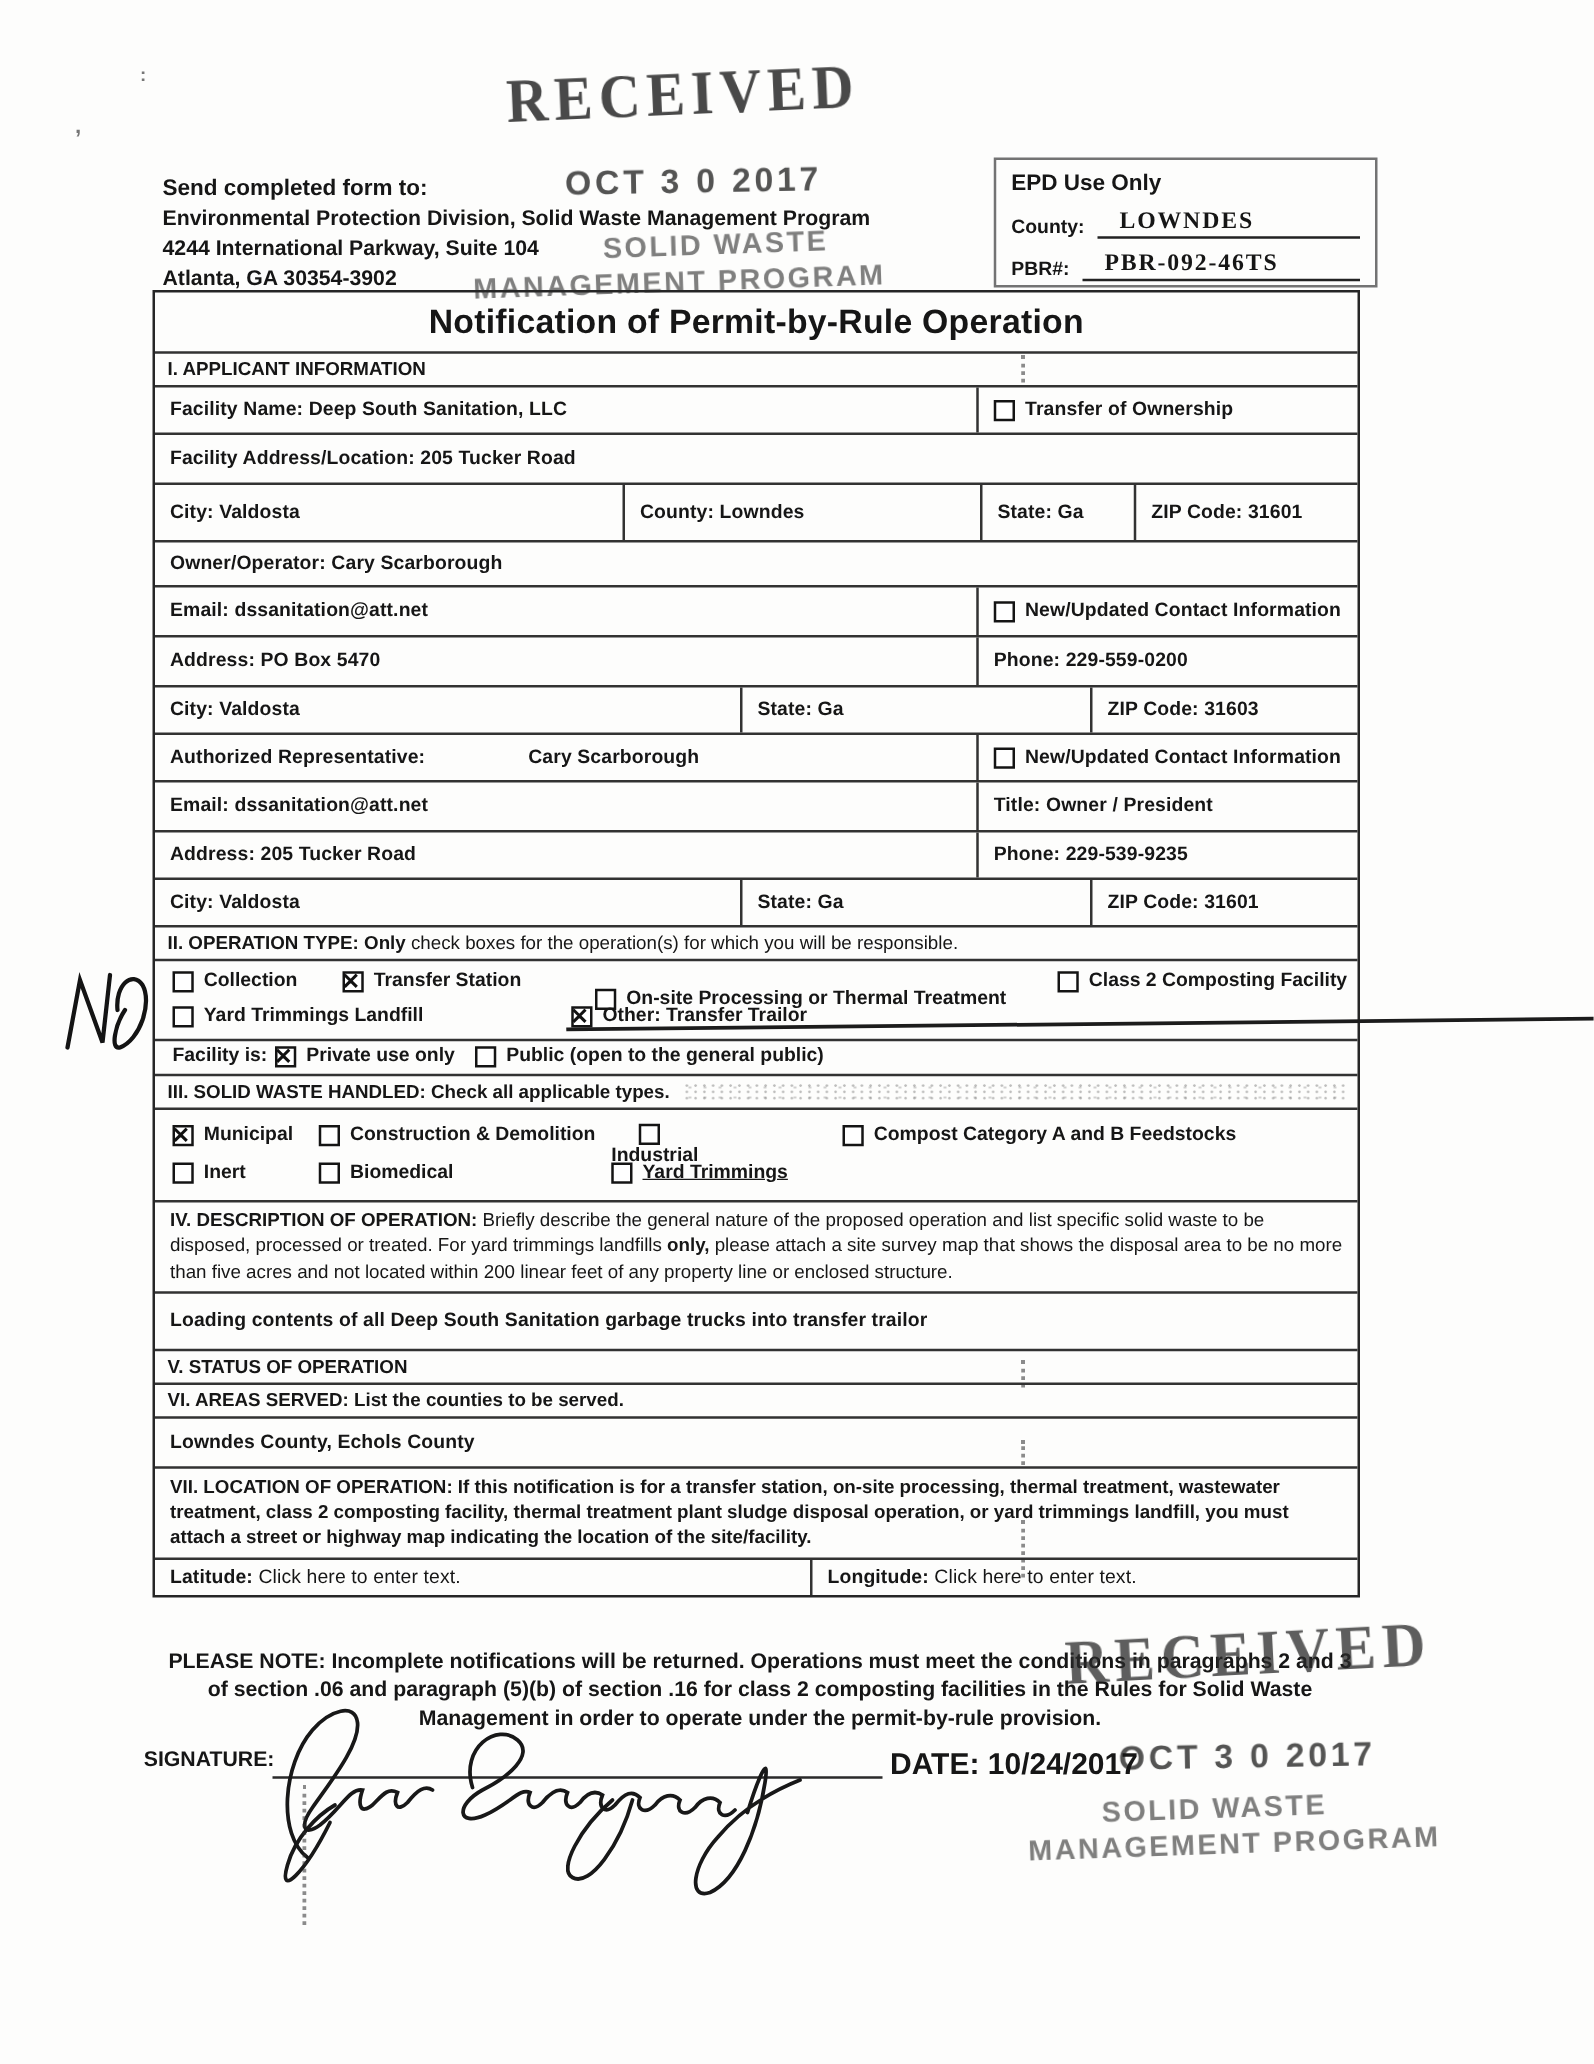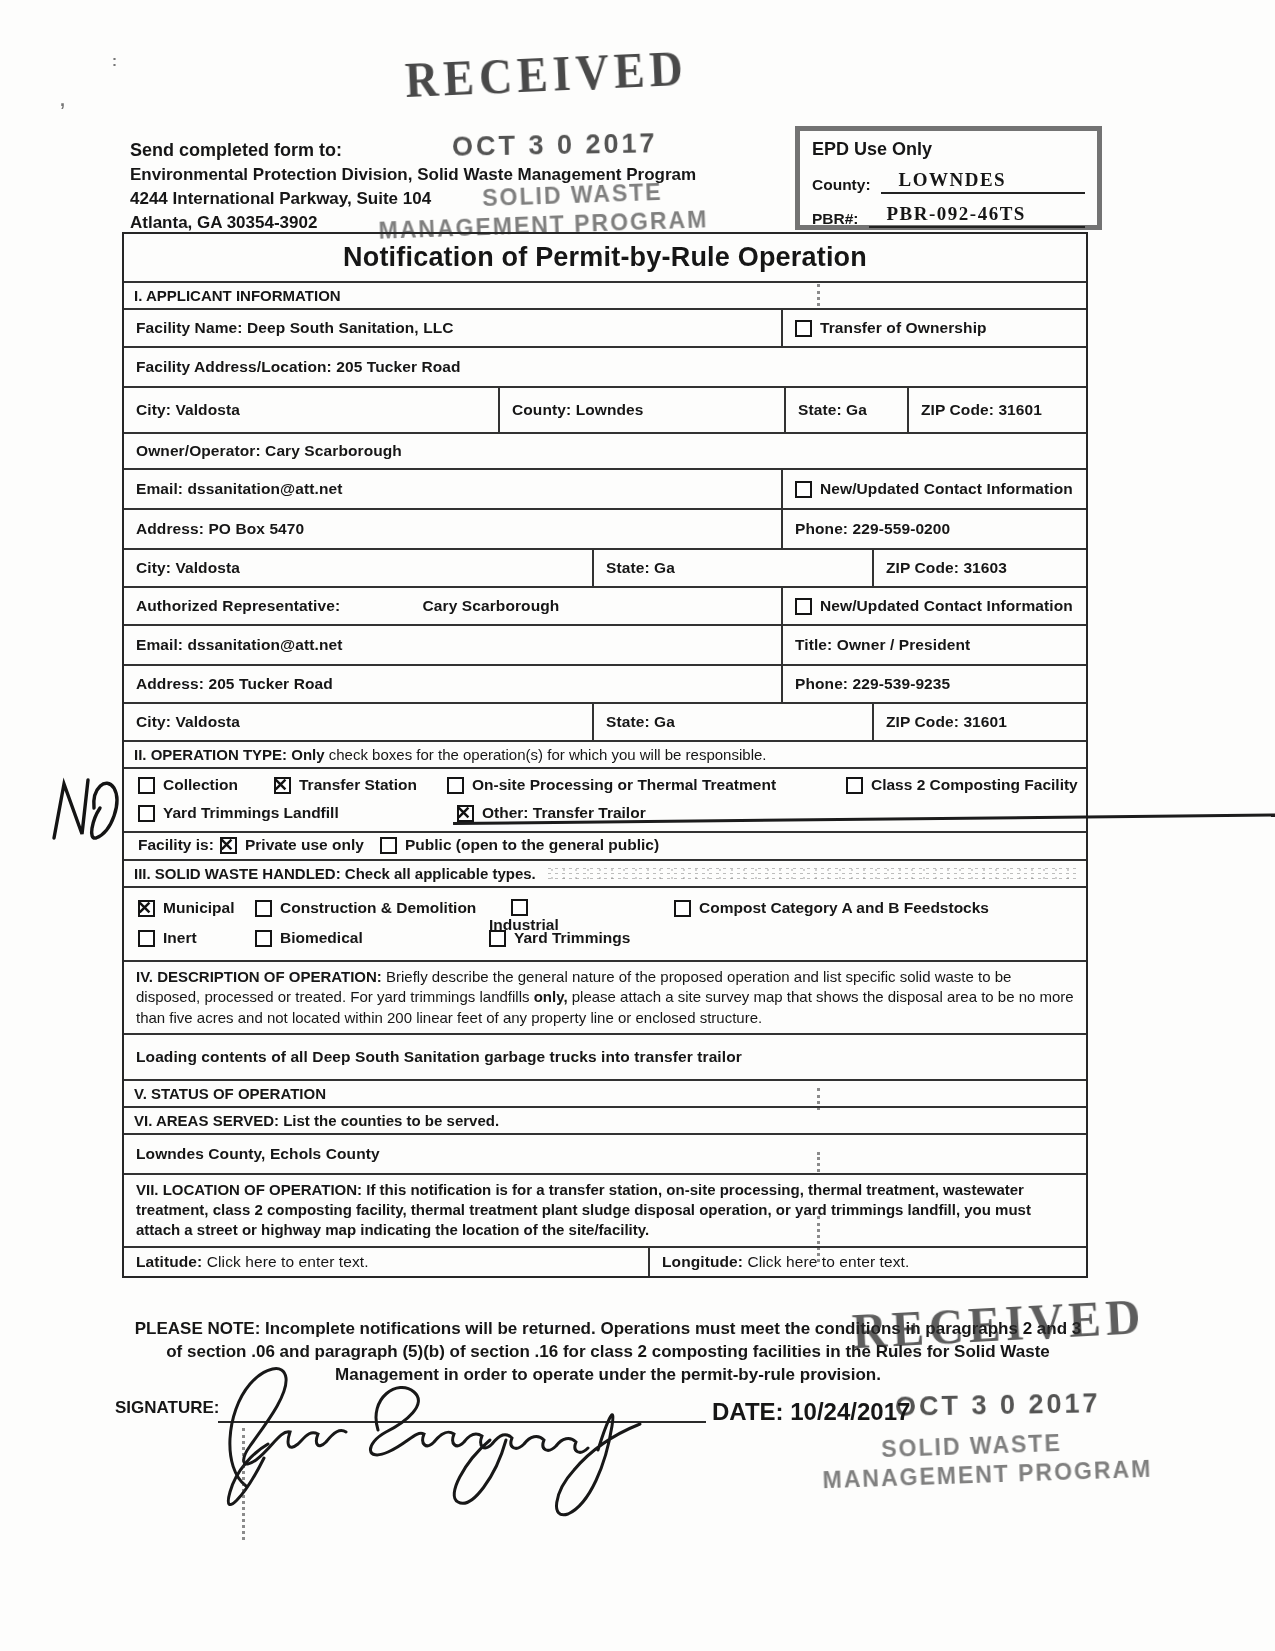--- a/index.html
+++ b/index.html
@@ -10,21 +10,21 @@
   .stamp{position:absolute;font-weight:bold;white-space:nowrap;color:#2a2a2a;}
   .stamp.big{font-family:"Liberation Serif",serif;font-size:46px;letter-spacing:5px;
              opacity:.85;filter:blur(.4px);transform:rotate(-2.5deg) scaleY(1.08);}
   .stamp.date{font-size:27px;letter-spacing:3px;opacity:.8;filter:blur(.35px);transform:rotate(-1deg);}
   .stamp.prog{font-size:23px;letter-spacing:2px;opacity:.7;filter:blur(.4px);color:#4a4a4a;
               transform:rotate(-2deg);text-align:center;line-height:1.25;}
 
   
   .mailing{position:absolute;left:130px;top:138px;width:620px;font-size:17px;font-weight:bold;line-height:1.4;}
   .mailing .first{font-size:18px;}
-  .epd{position:absolute;left:795px;top:126px;width:307px;height:104px;border:5px solid #737373;
+  .epd{position:absolute;left:795px;top:126px;width:307px;height:104px;border:2px solid #737373;
        box-sizing:border-box;padding:8px 12px 6px 12px;}
   .epd .epd-title{font-size:18px;font-weight:bold;}
   .epd .epd-row{display:flex;align-items:flex-end;margin-top:9px;font-size:15.5px;font-weight:bold;}
   .epd .epd-val{flex:1;border-bottom:2px solid #222;margin-left:10px;padding:0 0 1px 18px;
                 font-family:"Liberation Serif",serif;font-size:19px;letter-spacing:1.5px;filter:blur(.2px);}
 
   
   .tbl{position:absolute;left:122px;top:232px;width:966px;border:2px solid #262626;box-sizing:border-box;background:transparent;}
   .row{position:relative;display:flex;border-top:2px solid #323232;box-sizing:border-box;align-items:stretch;}
   .row.first{border-top:none;}
@@ -232,21 +232,21 @@
       <div class="cbzone" style="padding:4px 0 2px 0;">
         <div class="cbline">
           <span class="opt" style="left:14px;">
             <span class="cb"></span>
             <span>Collection</span>
           </span>
           <span class="opt" style="left:150px;">
             <span class="cb checked"></span>
             <span>Transfer Station</span>
           </span>
-          <span class="opt" style="left:323px;">
+          <span class="opt" style="left:352px;margin-top:14px;">
             <span class="cb"></span>
             <span>On-site Processing or Thermal Treatment</span>
           </span>
           <span class="opt" style="left:722px;">
             <span class="cb"></span>
             <span>Class 2 Composting Facility</span>
           </span>
         </div>
         <div class="cbline">
           <span class="opt" style="left:14px;">
@@ -308,21 +308,21 @@
         </div>
         <div class="cbline" style="height:30px;">
           <span class="opt" style="left:14px;">
             <span class="cb"></span>
             <span>Inert</span>
           </span>
           <span class="opt" style="left:131px;">
             <span class="cb"></span>
             <span>Biomedical</span>
           </span>
-          <span class="opt" style="left:365px;">
+          <span class="opt" style="left:365px;text-decoration:underline;">
             <span class="cb"></span>
             <span>Yard Trimmings</span>
           </span>
         </div>
       </div>
     </div>
 
     <div class="row">
       <div class="sechead" style="display:block;padding:5px 12px;line-height:1.35;">
         <span>IV. DESCRIPTION OF OPERATION:</span>

